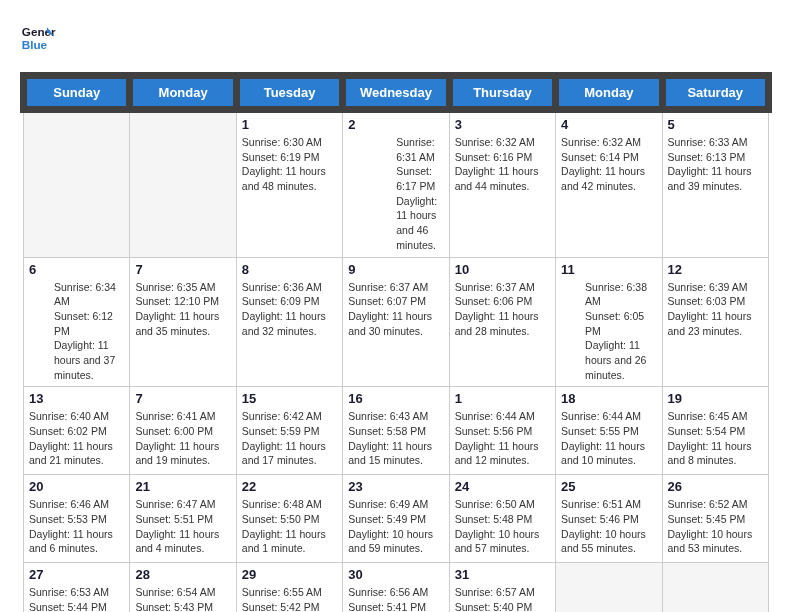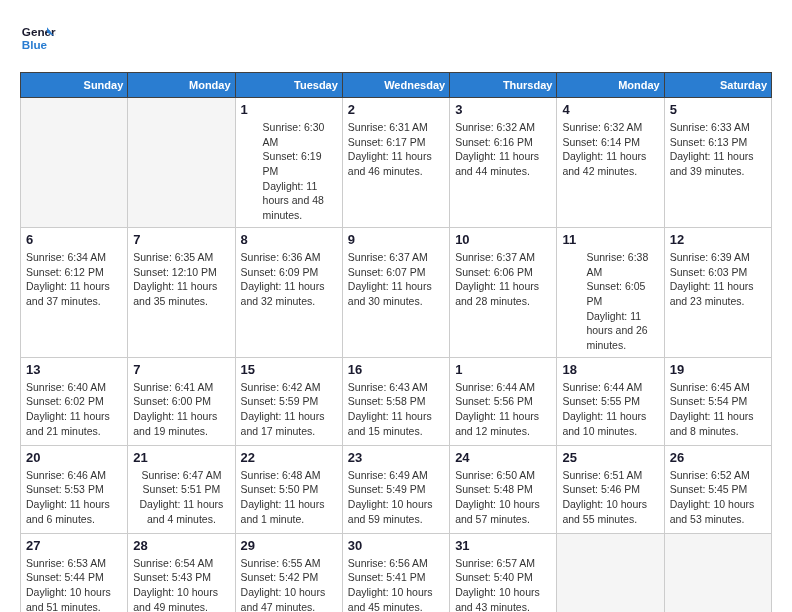--- a/index.html
+++ b/index.html
@@ -40,24 +40,24 @@
     }
     table {
       width: 100%;
       border-collapse: collapse;
       font-size: 11px;
     }
     thead th {
       background-color: #2a7dd1;
       color: white;
       padding: 6px 4px;
-      text-align: right;
-      font-size: 11px;
+      text-align: center;
+      font-size: 13px;
       font-weight: bold;
-      border: 1px solid #404040;
+      border: 7px solid #404040;
     }
     td {
       border: 1px solid #ccc;
       vertical-align: top;
       padding: 4px 5px;
       width: calc(100% / 7);
       min-height: 80px;
       background: #fff;
     }
     td.empty {
@@ -114,27 +114,27 @@
         <th>Monday</th>
         <th>Saturday</th>
       </tr>
   </thead>
   <tbody id="calendar-body">
       <tr>
         <td class="empty"></td>
         <td class="empty"></td>
         <td>
           <span class="day-num">1</span>
-          <div class="day-info" style="white-space: pre-line; margin-left: 22px;">Sunrise: 6:30 AM
+          <div class="day-info" style="white-space: pre-line;">Sunrise: 6:30 AM
 Sunset: 6:19 PM
 Daylight: 11 hours and 48 minutes.</div>
         </td>
         <td>
           <span class="day-num">2</span>
-          <div class="day-info" style="white-space: pre-line;">Sunrise: 6:31 AM
+          <div class="day-info" style="white-space: pre-line; margin-left: 48px;">Sunrise: 6:31 AM
 Sunset: 6:17 PM
 Daylight: 11 hours and 46 minutes.</div>
         </td>
         <td>
           <span class="day-num">3</span>
           <div class="day-info" style="white-space: pre-line;">Sunrise: 6:32 AM
 Sunset: 6:16 PM
 Daylight: 11 hours and 44 minutes.</div>
         </td>
         <td>
@@ -146,21 +146,21 @@
         <td>
           <span class="day-num">5</span>
           <div class="day-info" style="white-space: pre-line;">Sunrise: 6:33 AM
 Sunset: 6:13 PM
 Daylight: 11 hours and 39 minutes.</div>
         </td>
       </tr>
       <tr>
         <td>
           <span class="day-num">6</span>
-          <div class="day-info" style="white-space: pre-line;">Sunrise: 6:34 AM
+          <div class="day-info" style="white-space: pre-line; margin-left: 25px;">Sunrise: 6:34 AM
 Sunset: 6:12 PM
 Daylight: 11 hours and 37 minutes.</div>
         </td>
         <td>
           <span class="day-num">7</span>
           <div class="day-info" style="white-space: pre-line;">Sunrise: 6:35 AM
 Sunset: 12:10 PM
 Daylight: 11 hours and 35 minutes.</div>
         </td>
         <td>
@@ -240,21 +240,21 @@
       </tr>
       <tr>
         <td>
           <span class="day-num">20</span>
           <div class="day-info" style="white-space: pre-line;">Sunrise: 6:46 AM
 Sunset: 5:53 PM
 Daylight: 11 hours and 6 minutes.</div>
         </td>
         <td>
           <span class="day-num">21</span>
-          <div class="day-info" style="white-space: pre-line; text-align: center;">Sunrise: 6:47 AM
+          <div class="day-info" style="white-space: pre-line;">Sunrise: 6:47 AM
 Sunset: 5:51 PM
 Daylight: 11 hours and 4 minutes.</div>
         </td>
         <td>
           <span class="day-num">22</span>
           <div class="day-info" style="white-space: pre-line;">Sunrise: 6:48 AM
 Sunset: 5:50 PM
 Daylight: 11 hours and 1 minute.</div>
         </td>
         <td>

